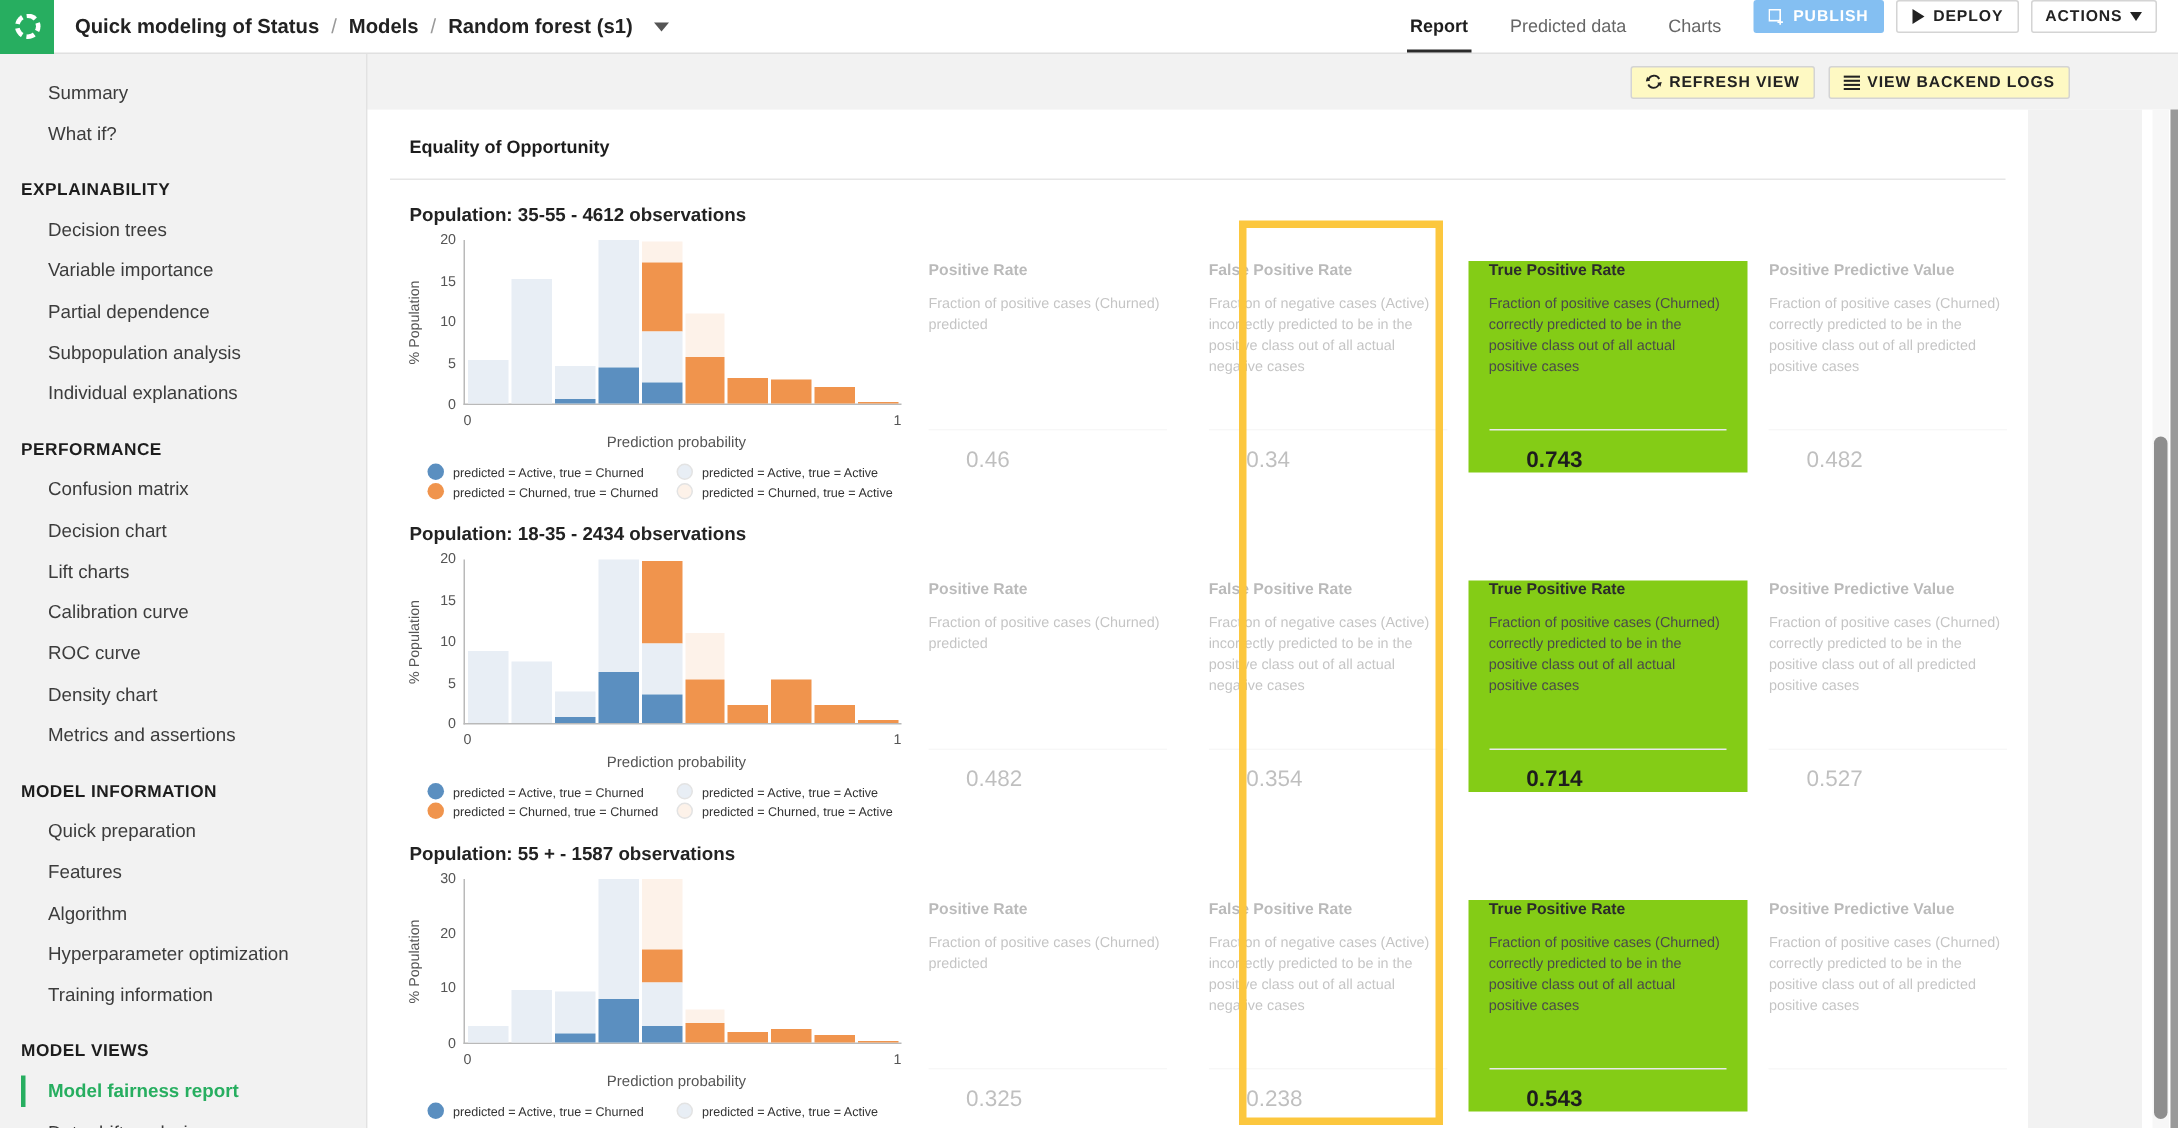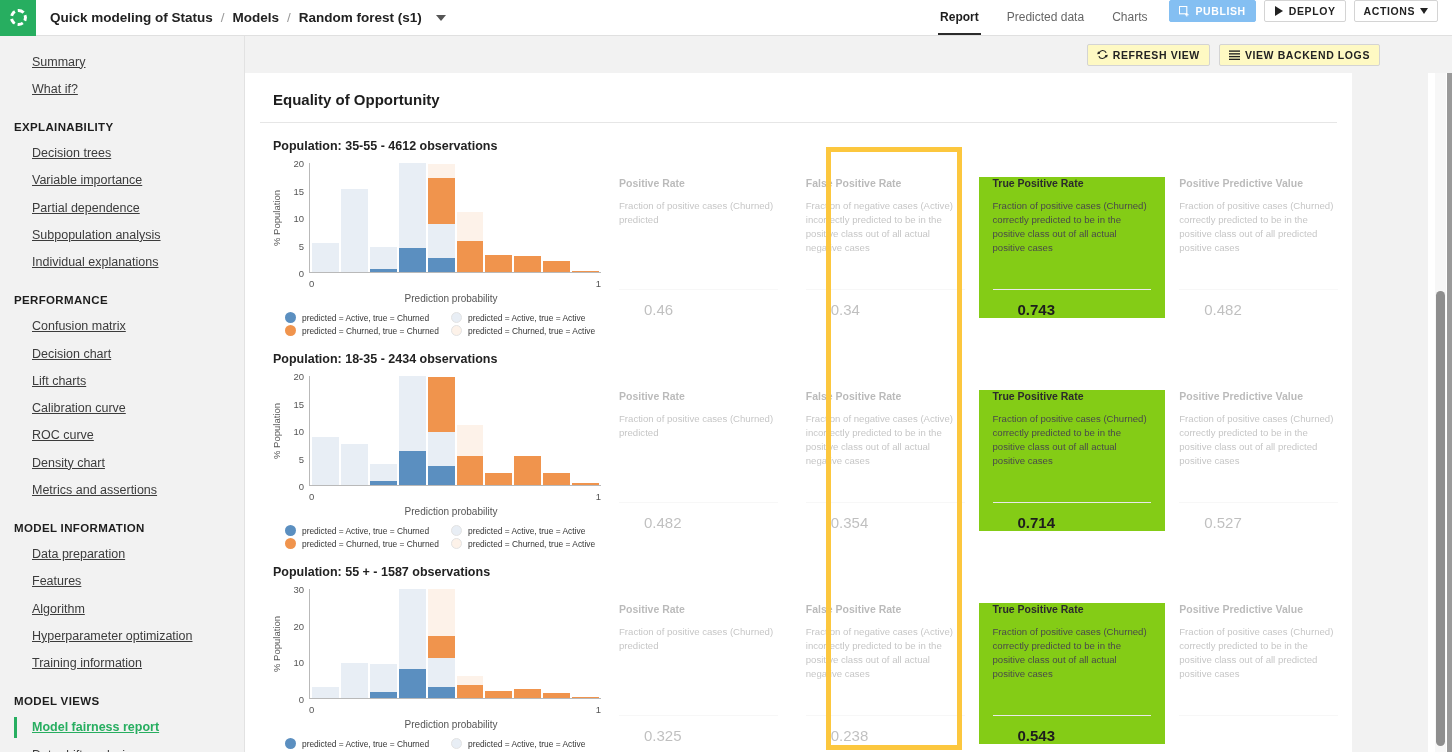--- a/index.html
+++ b/index.html
@@ -61,42 +61,42 @@
   }
   .subbar .btn { margin-left: 9px; background:#fef9c3; }
   
   .sidebar {
     position: absolute; top: 36px; left: 0; width: 245px; height: 716px;
     background: #f2f2f2; border-right: 1px solid #e2e2e2;
     padding-top: 12px; overflow: hidden;
   }
   .nav-item {
     font-size: 12.5px; color: #3c3c3c; padding: 5.5px 0 5.5px 32px; cursor: pointer;
-    position: relative; line-height: 1.3; text-decoration: underline;
+    position: relative; line-height: 1.3;
   }
   .nav-item.active { color: #27AE60; font-weight: 700; }
   .nav-item.active::before {
     content: ""; position: absolute; left: 14px; top: 3px; bottom: 3px;
     width: 3px; background: #27AE60;
   }
   .nav-head {
     font-size: 11.5px; font-weight: 700; color: #1d1d1d; letter-spacing: .35px;
     padding: 18px 0 7px 14px;
   }
   
   .main {
     position: absolute; top: 73px; left: 245px; width: 1183px; height: 679px;
     background: #f2f2f2; overflow: hidden;
   }
   .panel {
     position: absolute; left: 0; top: 0; width: 1107px; min-height: 679px;
     background: #ffffff;
   }
   .panel-title {
-    font-size: 15px; font-weight: 700; color: #1d1d1d;
+    font-size: 12px; font-weight: 700; color: #1d1d1d;
     padding: 18px 0 14px 28px;
   }
   .panel-rule { height: 1px; background: #e6e6e6; margin: 0 15px; }
   .pop-label {
     font-size: 12.5px; font-weight: 700; color: #222; padding: 16px 0 4px 28px;
   }
   .row { position: relative; display: flex; align-items: flex-start; }
   
   .chart-wrap { width: 360px; flex: 0 0 360px; padding-left: 22px; padding-top: 6px; }
   .chart-area { position: relative; height: 110px; }
@@ -238,21 +238,21 @@
     <div class="nav-item"><span>Individual explanations</span></div>
     <div class="nav-head">PERFORMANCE</div>
     <div class="nav-item"><span>Confusion matrix</span></div>
     <div class="nav-item"><span>Decision chart</span></div>
     <div class="nav-item"><span>Lift charts</span></div>
     <div class="nav-item"><span>Calibration curve</span></div>
     <div class="nav-item"><span>ROC curve</span></div>
     <div class="nav-item"><span>Density chart</span></div>
     <div class="nav-item"><span>Metrics and assertions</span></div>
     <div class="nav-head">MODEL INFORMATION</div>
-    <div class="nav-item"><span>Data preparation</span></div>
+    <div class="nav-item"><span>Quick preparation</span></div>
     <div class="nav-item"><span>Features</span></div>
     <div class="nav-item"><span>Algorithm</span></div>
     <div class="nav-item"><span>Hyperparameter optimization</span></div>
     <div class="nav-item"><span>Training information</span></div>
     <div class="nav-head">MODEL VIEWS</div>
     <div class="nav-item active"><span>Model fairness report</span></div>
     <div class="nav-item"><span>Data drift analysis</span></div>
   </nav>
 
 <div class="main">

